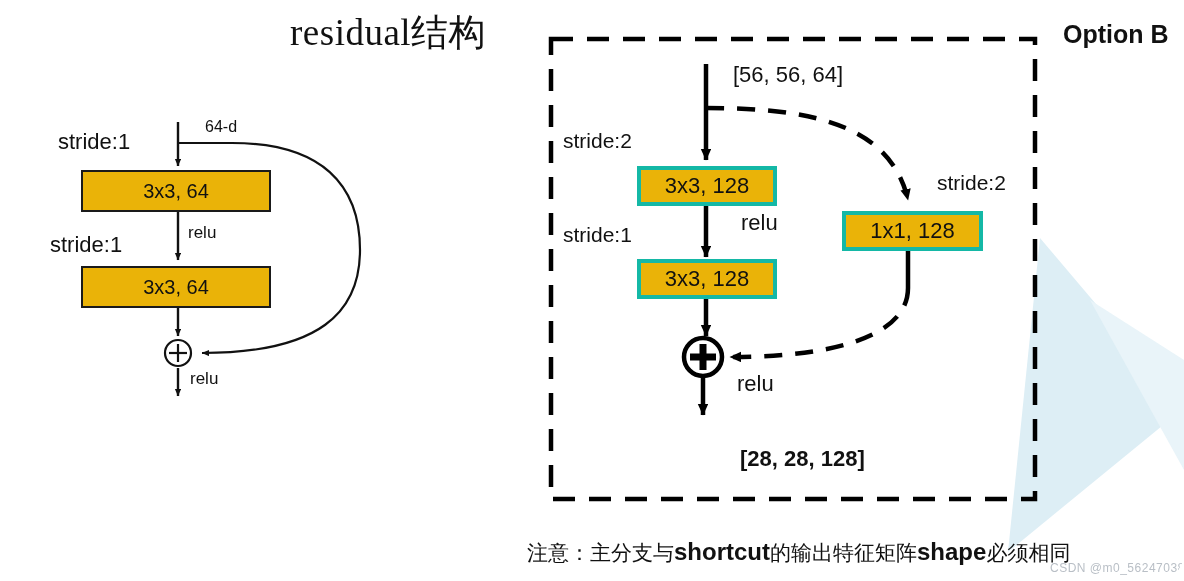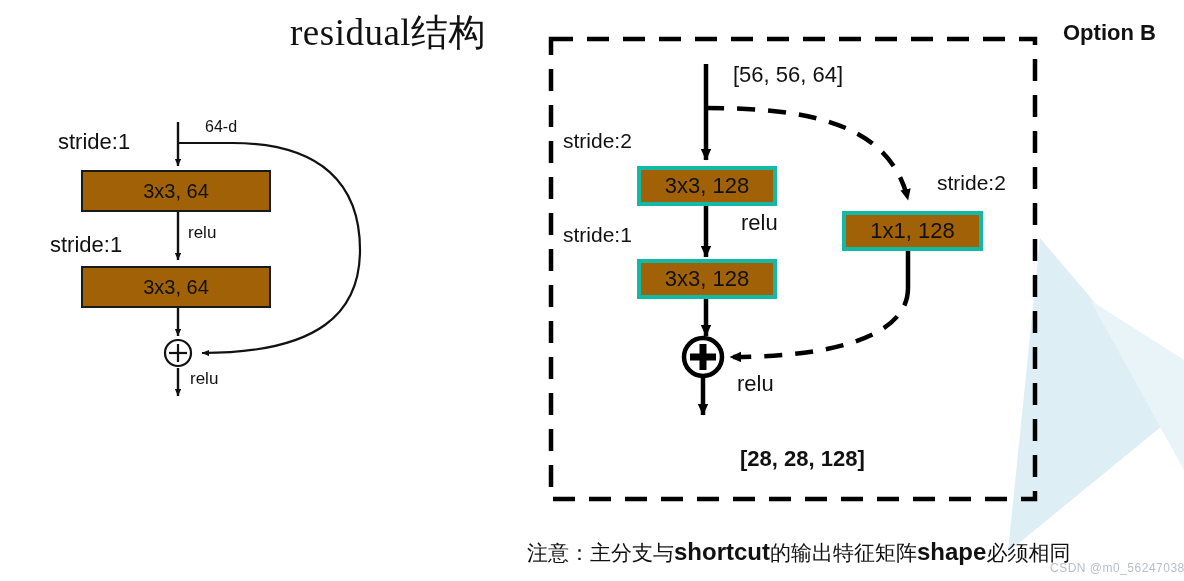--- a/index.html
+++ b/index.html
@@ -10,20 +10,21 @@
   body {
     font-family: "Liberation Sans", sans-serif;
     color: #111111;
   }
   #canvas {
     position: relative;
     width: 1184px;
     height: 581px;
     background: #ffffff;
     overflow: hidden;
+    border-radius: 28px;
   }
   .svg-layer {
     position: absolute;
     left: 0;
     top: 0;
     width: 1184px;
     height: 581px;
   }
   .lbl {
     position: absolute;
@@ -44,21 +45,21 @@
   .lbl-64d      { font-size: 16px; left: 205px; top: 119px; }
   .lbl-relu-a   { font-size: 17px; left: 188px; top: 224px; }
   .lbl-stride-b { font-size: 22px; left: 50px;  top: 234px; }
   .lbl-relu-b   { font-size: 17px; left: 190px; top: 370px; }
   .boxtext-l {
     font-size: 20px;
     text-align: center;
     color: #111111;
   }
   
-  .lbl-option   { font-size: 22px; font-weight: bold; left: 1063px; top: 22px; }
+  .lbl-option   { font-size: 25px; font-weight: bold; left: 1063px; top: 22px; }
   .lbl-in-shape { font-size: 22px; left: 733px; top: 64px; }
   .lbl-out-shape{ font-size: 22px; left: 740px; top: 448px; font-weight: bold; }
   .lbl-stride-c { font-size: 21px; left: 563px; top: 130px; }
   .lbl-stride-d { font-size: 21px; left: 563px; top: 224px; }
   .lbl-stride-e { font-size: 21px; left: 937px; top: 172px; }
   .lbl-relu-c   { font-size: 22px; left: 741px; top: 212px; }
   .lbl-relu-d   { font-size: 22px; left: 737px; top: 373px; }
   .boxtext-r {
     font-size: 22px;
     text-align: center;
@@ -78,21 +79,21 @@
     left: 1050px;
     top: 562px;
     color: #b9bfc6;
     letter-spacing: 0.5px;
   }
   .boxwrap {
     position: absolute;
     display: flex;
     align-items: center;
     justify-content: center;
-    background: #a16207;
+    background: #eab308;
     box-sizing: border-box;
   }
   .box-left  { border: 2px solid #1a1a1a; }
   .box-right { border: 4px solid #14b8a6; }
 </style>
 </head>
 <body>
 
 <div id="canvas">
 

